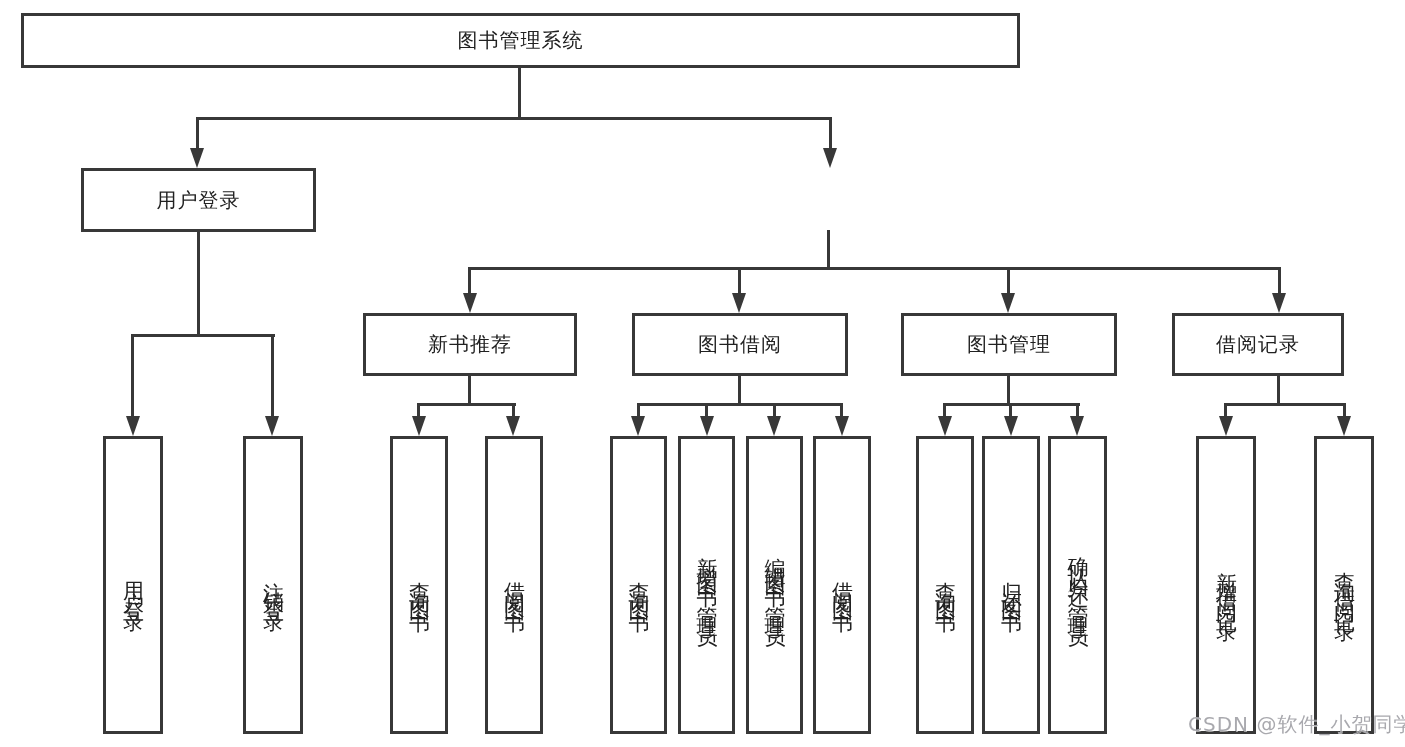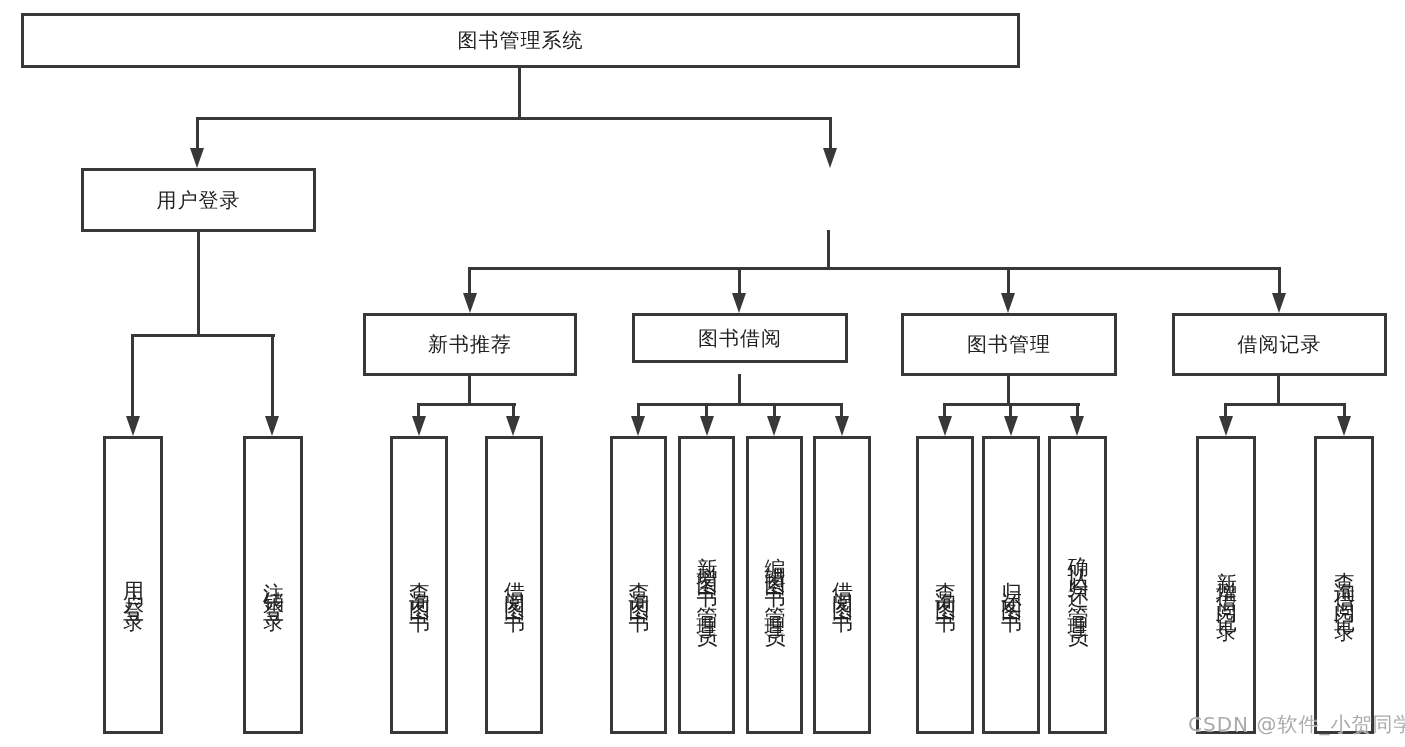--- a/index.html
+++ b/index.html
@@ -126,23 +126,23 @@
   <div class="arrow" style="left:1004px;top:416px"></div>
   <div class="arrow" style="left:1070px;top:416px"></div>
   <div class="arrow" style="left:1219px;top:416px"></div>
   <div class="arrow" style="left:1337px;top:416px"></div>
 
   <div class="hbox" style="left:21px;top:13px;width:999px;height:55px">图书管理系统</div>
 
   <div class="hbox" style="left:81px;top:168px;width:235px;height:64px">用户登录</div>
 
   <div class="hbox" style="left:363px;top:313px;width:214px;height:63px">新书推荐</div>
-  <div class="hbox" style="left:632px;top:313px;width:216px;height:50px">图书借阅</div>
+  <div class="hbox" style="left:632px;top:313px;width:216px;height:63px">图书借阅</div>
   <div class="hbox" style="left:901px;top:313px;width:216px;height:63px">图书管理</div>
-  <div class="hbox" style="left:1172px;top:313px;width:215px;height:63px">借阅记录</div>
+  <div class="hbox" style="left:1172px;top:313px;width:172px;height:63px">借阅记录</div>
 
   <div class="vbox" style="left:103px;top:436px;width:60px;height:298px">
     <span>用户登录</span>
   </div>
   <div class="vbox" style="left:243px;top:436px;width:60px;height:298px">
     <span>注销登录</span>
   </div>
 
   <div class="vbox" style="left:390px;top:436px;width:58px;height:298px">
     <span>查询图书</span>

